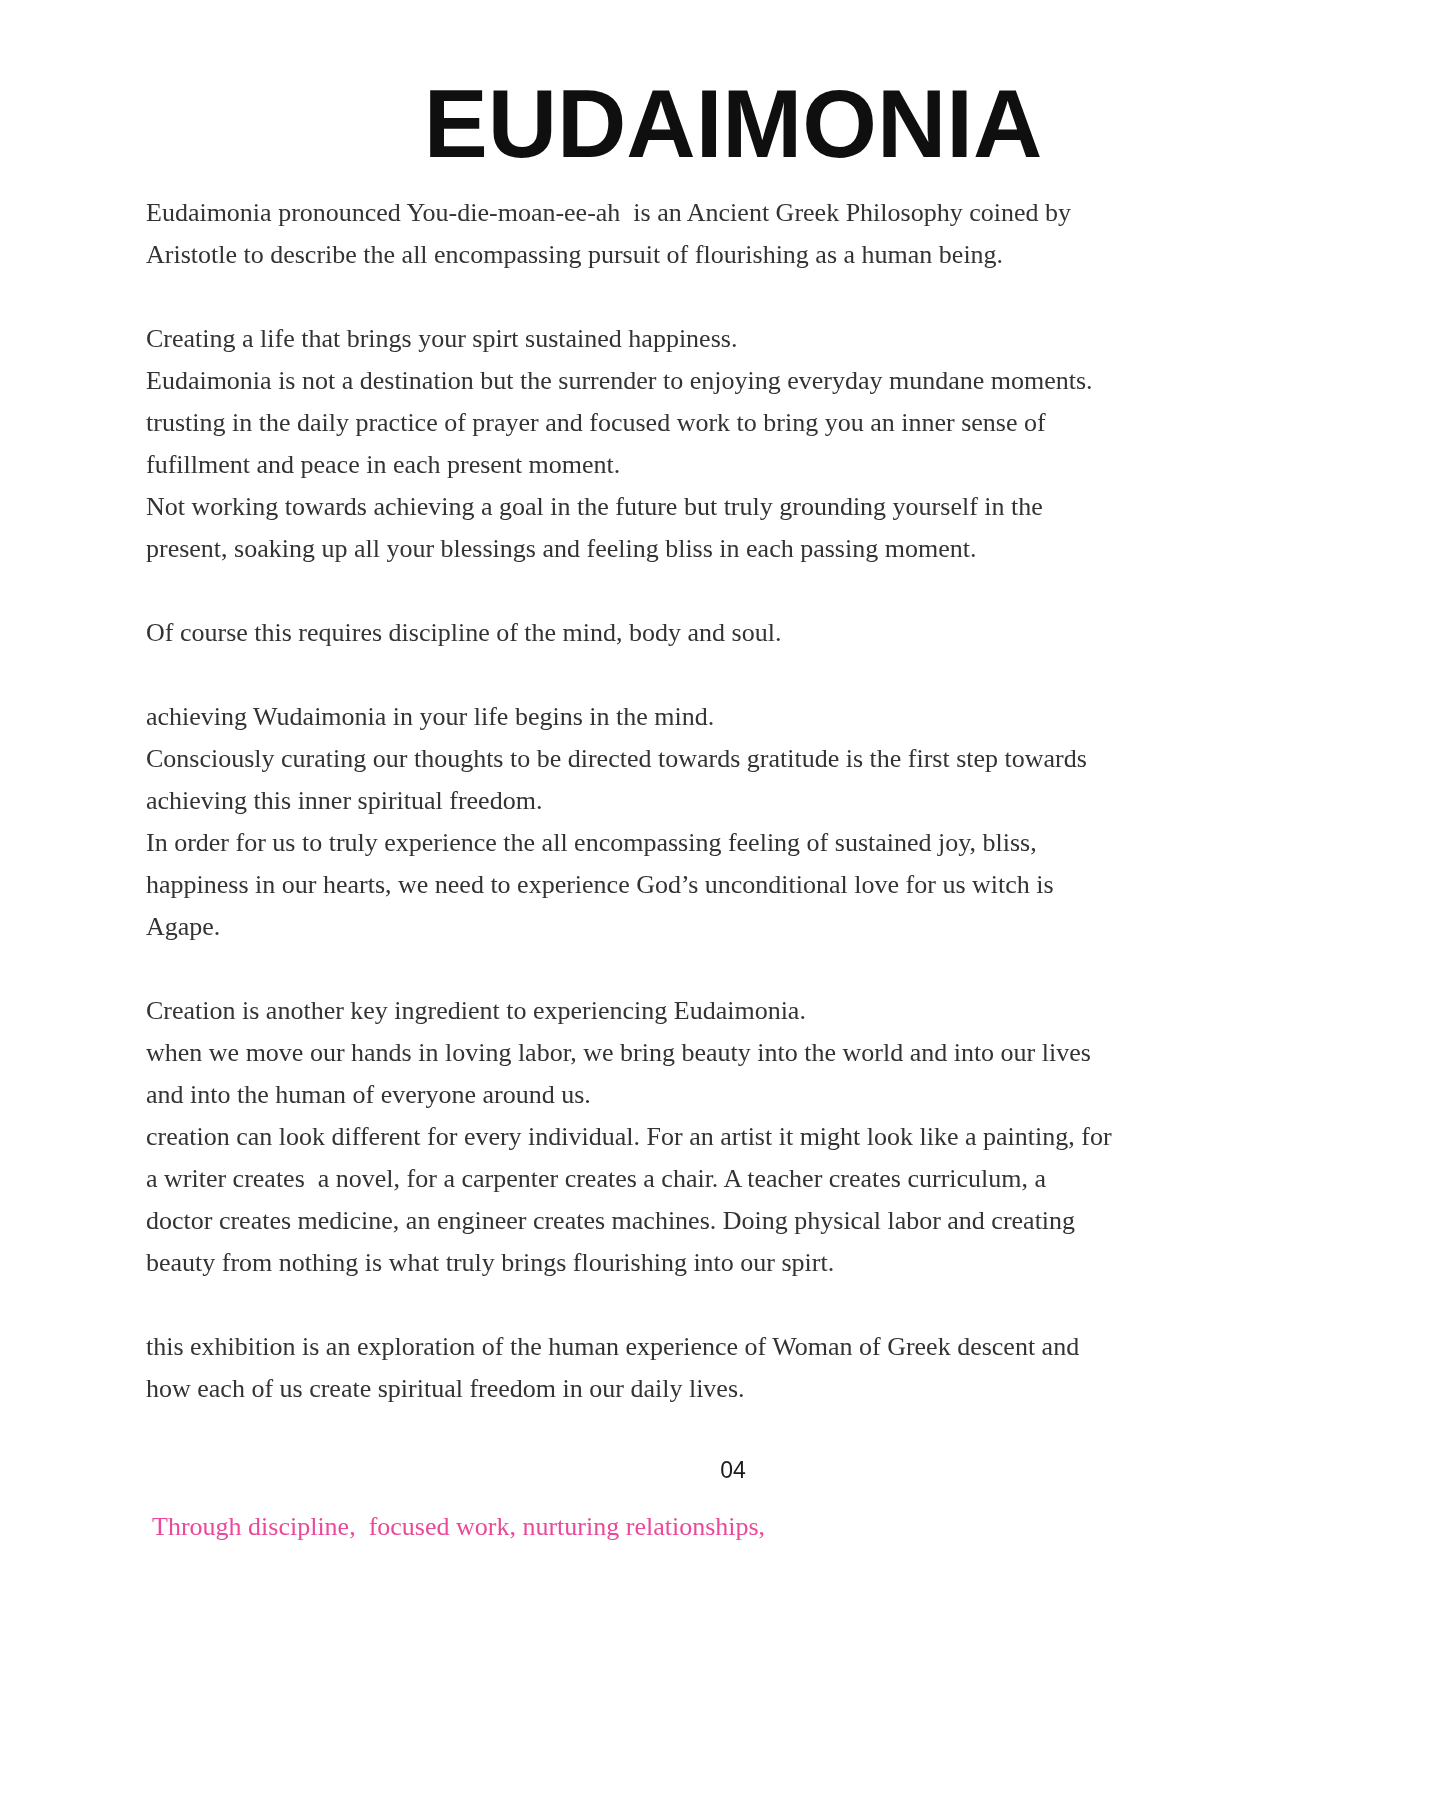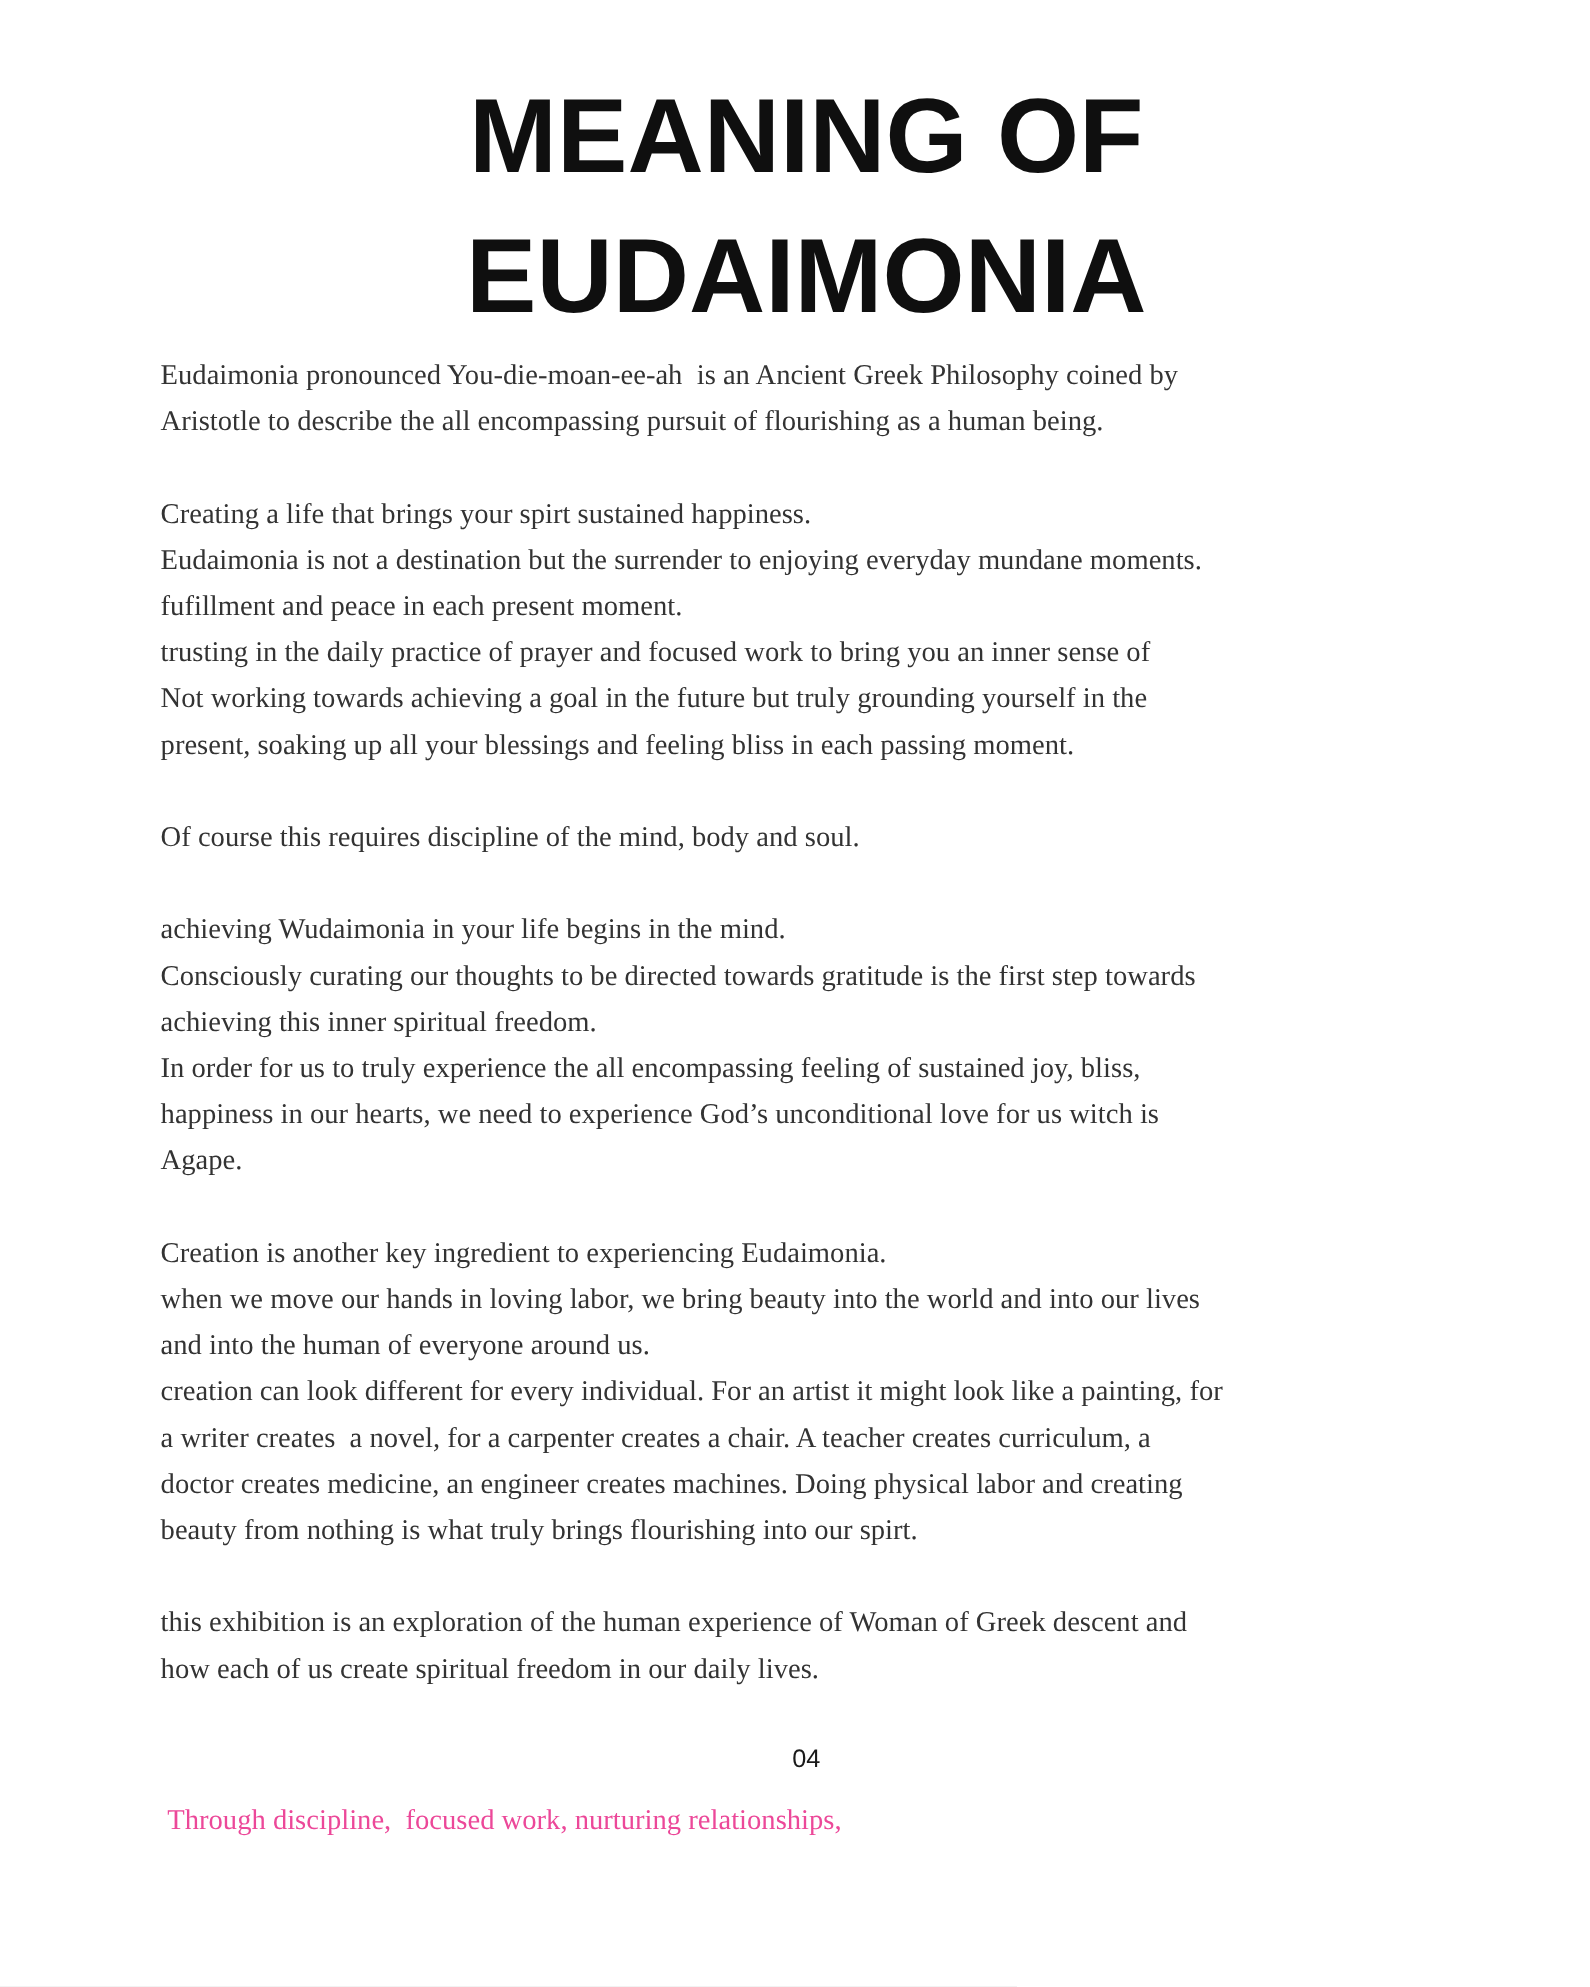--- a/index.html
+++ b/index.html
@@ -60,34 +60,33 @@
     white-space: pre;
   }
 </style>
 </head>
 <body>
 
 <div class="page">
   <div class="content">
 
     <div class="title">
-      <div>MEANING OF</div>
       <div>EUDAIMONIA</div>
     </div>
 
     <div class="body-text" id="body-text">
         <div class="para">
           <div class="line">Eudaimonia pronounced You-die-moan-ee-ah  is an Ancient Greek Philosophy coined by</div>
           <div class="line">Aristotle to describe the all encompassing pursuit of flourishing as a human being.</div>
         </div>
         <div class="para">
           <div class="line">Creating a life that brings your spirt sustained happiness.</div>
           <div class="line">Eudaimonia is not a destination but the surrender to enjoying everyday mundane moments.</div>
+          <div class="line">trusting in the daily practice of prayer and focused work to bring you an inner sense of</div>
           <div class="line">fufillment and peace in each present moment.</div>
-          <div class="line">trusting in the daily practice of prayer and focused work to bring you an inner sense of</div>
           <div class="line">Not working towards achieving a goal in the future but truly grounding yourself in the</div>
           <div class="line">present, soaking up all your blessings and feeling bliss in each passing moment.</div>
         </div>
         <div class="para">
           <div class="line">Of course this requires discipline of the mind, body and soul.</div>
         </div>
         <div class="para">
           <div class="line">achieving Wudaimonia in your life begins in the mind.</div>
           <div class="line">Consciously curating our thoughts to be directed towards gratitude is the first step towards</div>
           <div class="line">achieving this inner spiritual freedom.</div>

